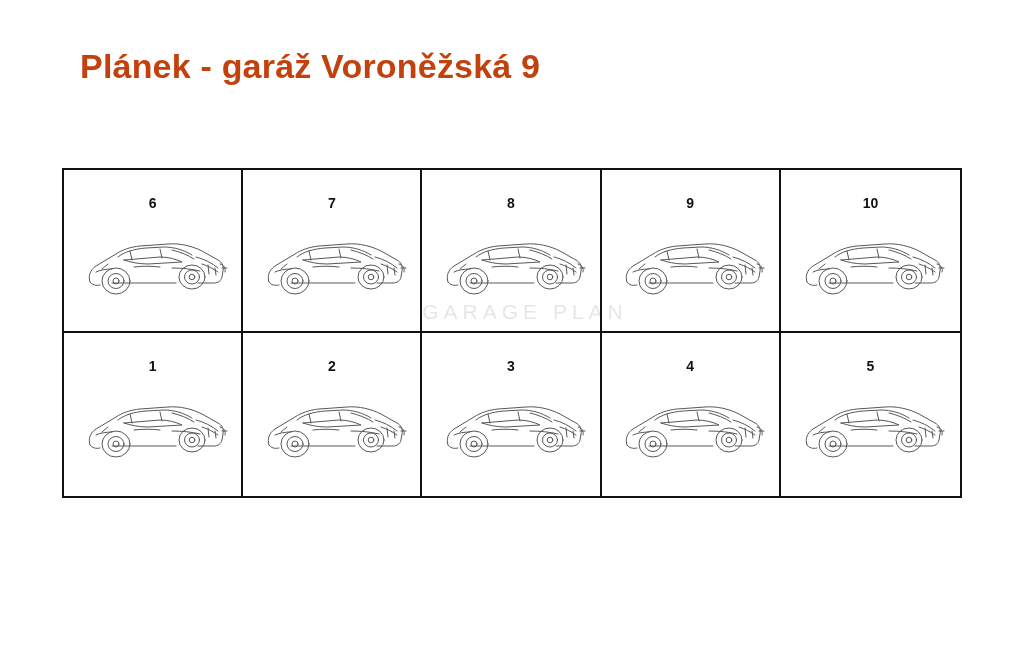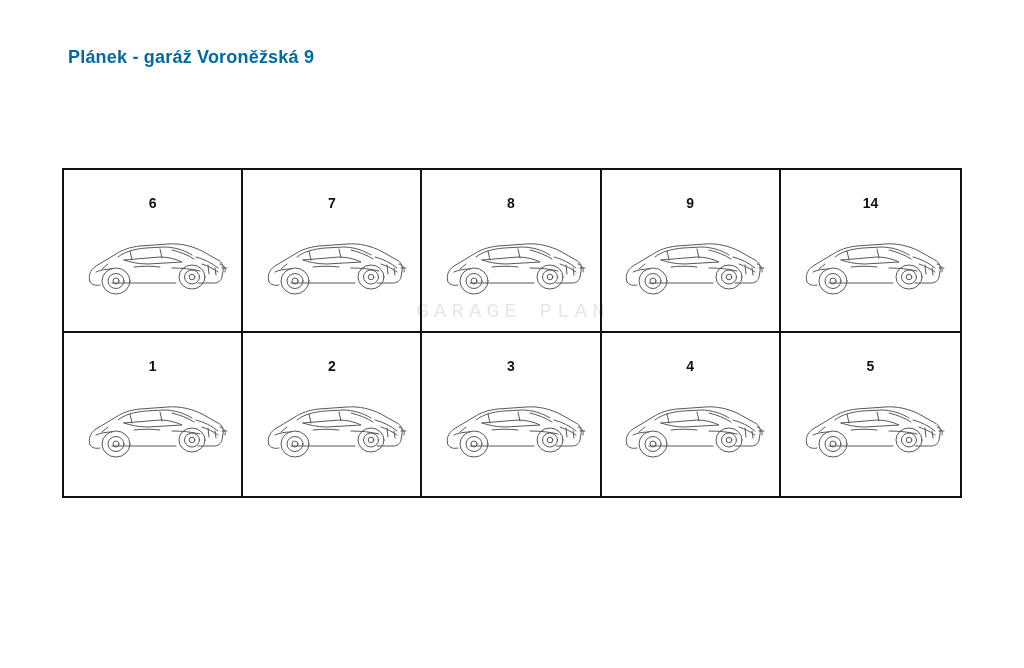--- a/index.html
+++ b/index.html
@@ -25,25 +25,25 @@
   }
 
   .header {
     position: absolute;
     left: 64px;
     top: 48px;
     width: 860px;
   }
 
   .title {
-    font-size: 18px;
+    font-size: 34px;
     font-weight: bold;
     letter-spacing: 0.2px;
-    margin: 0 0 10px 4px;
-    color: #0369a1;
+    margin: 0 0 10px 16px;
+    color: #c2410c;
     line-height: 1.1;
   }
 
   .subtitle {
     font-size: 14.5px;
     line-height: 1.55;
     color: #1a1a1a;
     margin: 0;
   }
 
@@ -100,28 +100,28 @@
   }
 
   .car-svg {
     display: block;
     width: 162px;
     height: 84px;
   }
 
   .watermark {
     position: absolute;
-    left: 253px;
+    left: 265px;
     top: 300px;
     width: 520px;
     text-align: center;
     font-size: 21px;
     letter-spacing: 5px;
     color: rgba(140,140,140,0.22);
-    font-family: Liberation Mono, monospace;
+    font-family: Liberation Sans, sans-serif;
     user-select: none;
     pointer-events: none;
   }
 </style>
 </head>
 <body>
 
 <div class="page">
 
   <div class="header">
@@ -256,21 +256,21 @@
             <path d="M100 44 C110 44 120 45 128 47"></path>
             <path d="M148 40 C152 41 154 44 153 48"></path>
             <path d="M150 44 L155 44"></path>
             <path d="M62 43 C70 42 80 42 88 43"></path>
             <path d="M36 40 L30 45"></path>
           </svg>
         </div>
       </div>
 
       <div class="cell">
-        <div class="cell-label">14</div>
+        <div class="cell-label">10</div>
         <div class="car-wrap">
           <svg class="car-svg" viewBox="0 0 162 84" fill="none" stroke="#55585c" stroke-width="1" stroke-linecap="round" stroke-linejoin="round">
             <path d="M18 58 C16 52 18 46 24 42 L44 30 C50 26 58 23 68 22 L96 20 C108 19 120 22 130 27 L146 36 C150 38 152 42 151 47 L150 53 C149 57 146 59 142 59 L126 59"></path>
             <path d="M40 59 L104 59"></path>
             <path d="M18 58 C20 61 24 62 28 61"></path>
             <path d="M46 33 C52 28 62 25 74 24 L92 23 C102 23 112 26 120 31"></path>
             <path d="M52 36 L88 33 C96 33 104 35 110 38 L76 40 C66 40 58 38 52 36 Z"></path>
             <path d="M58 27 L60 36"></path>
             <path d="M88 25 L90 34"></path>
             <path d="M100 26 C108 28 116 31 122 35"></path>

